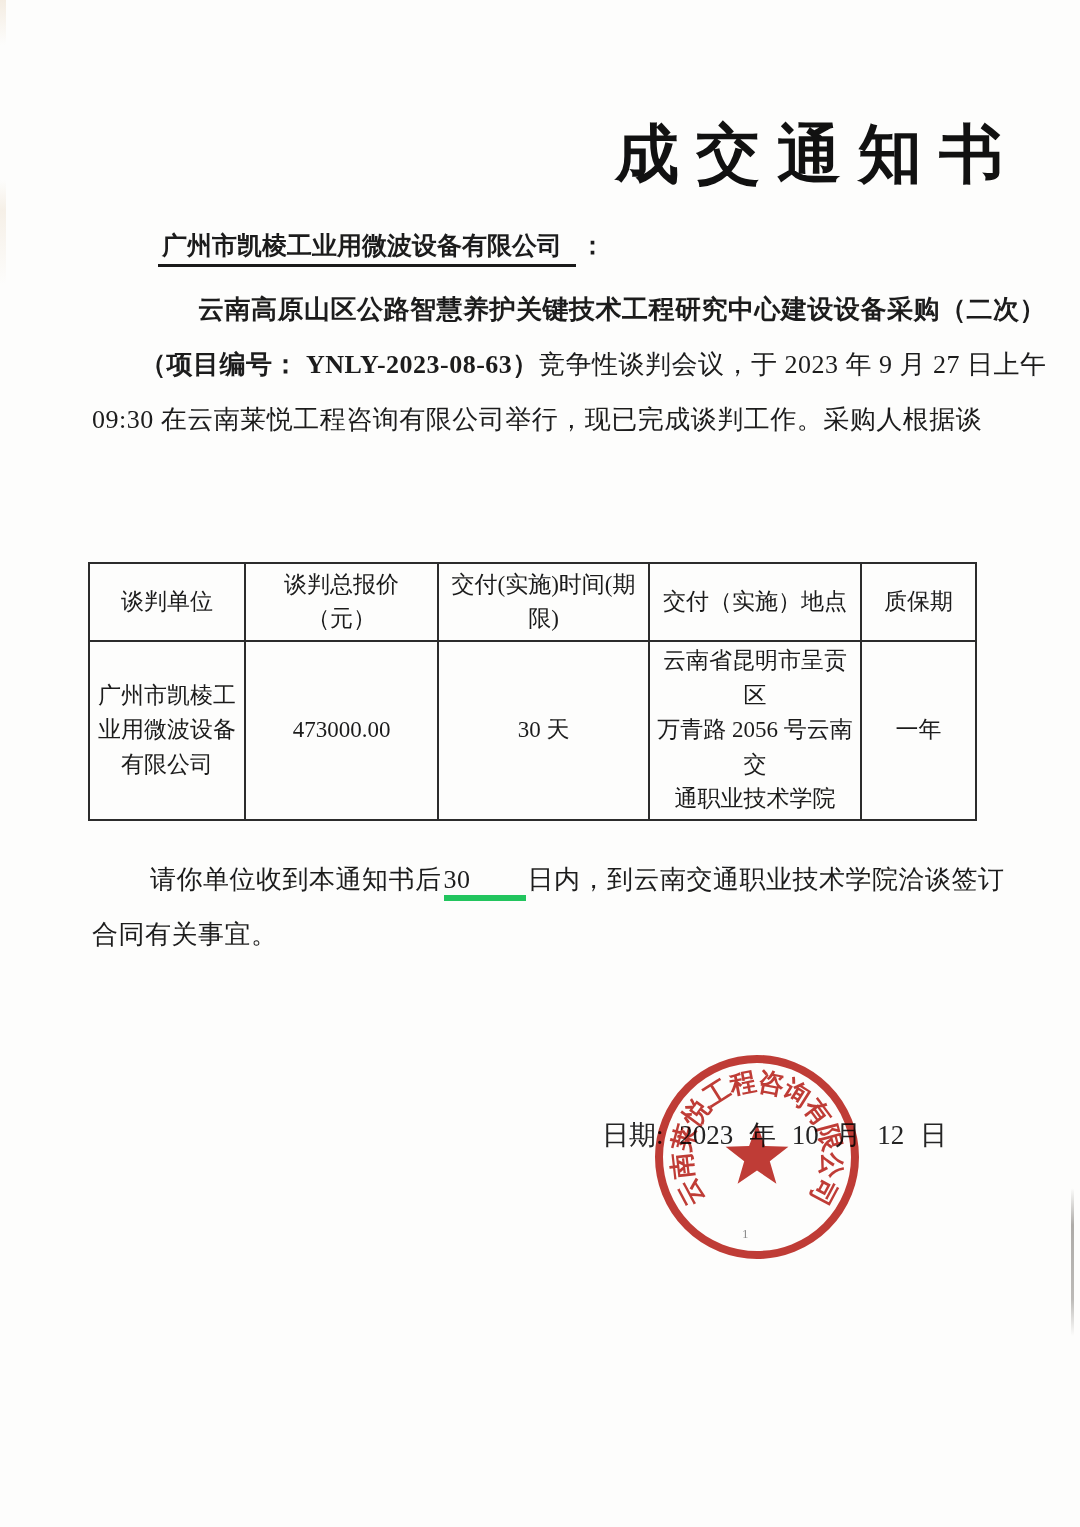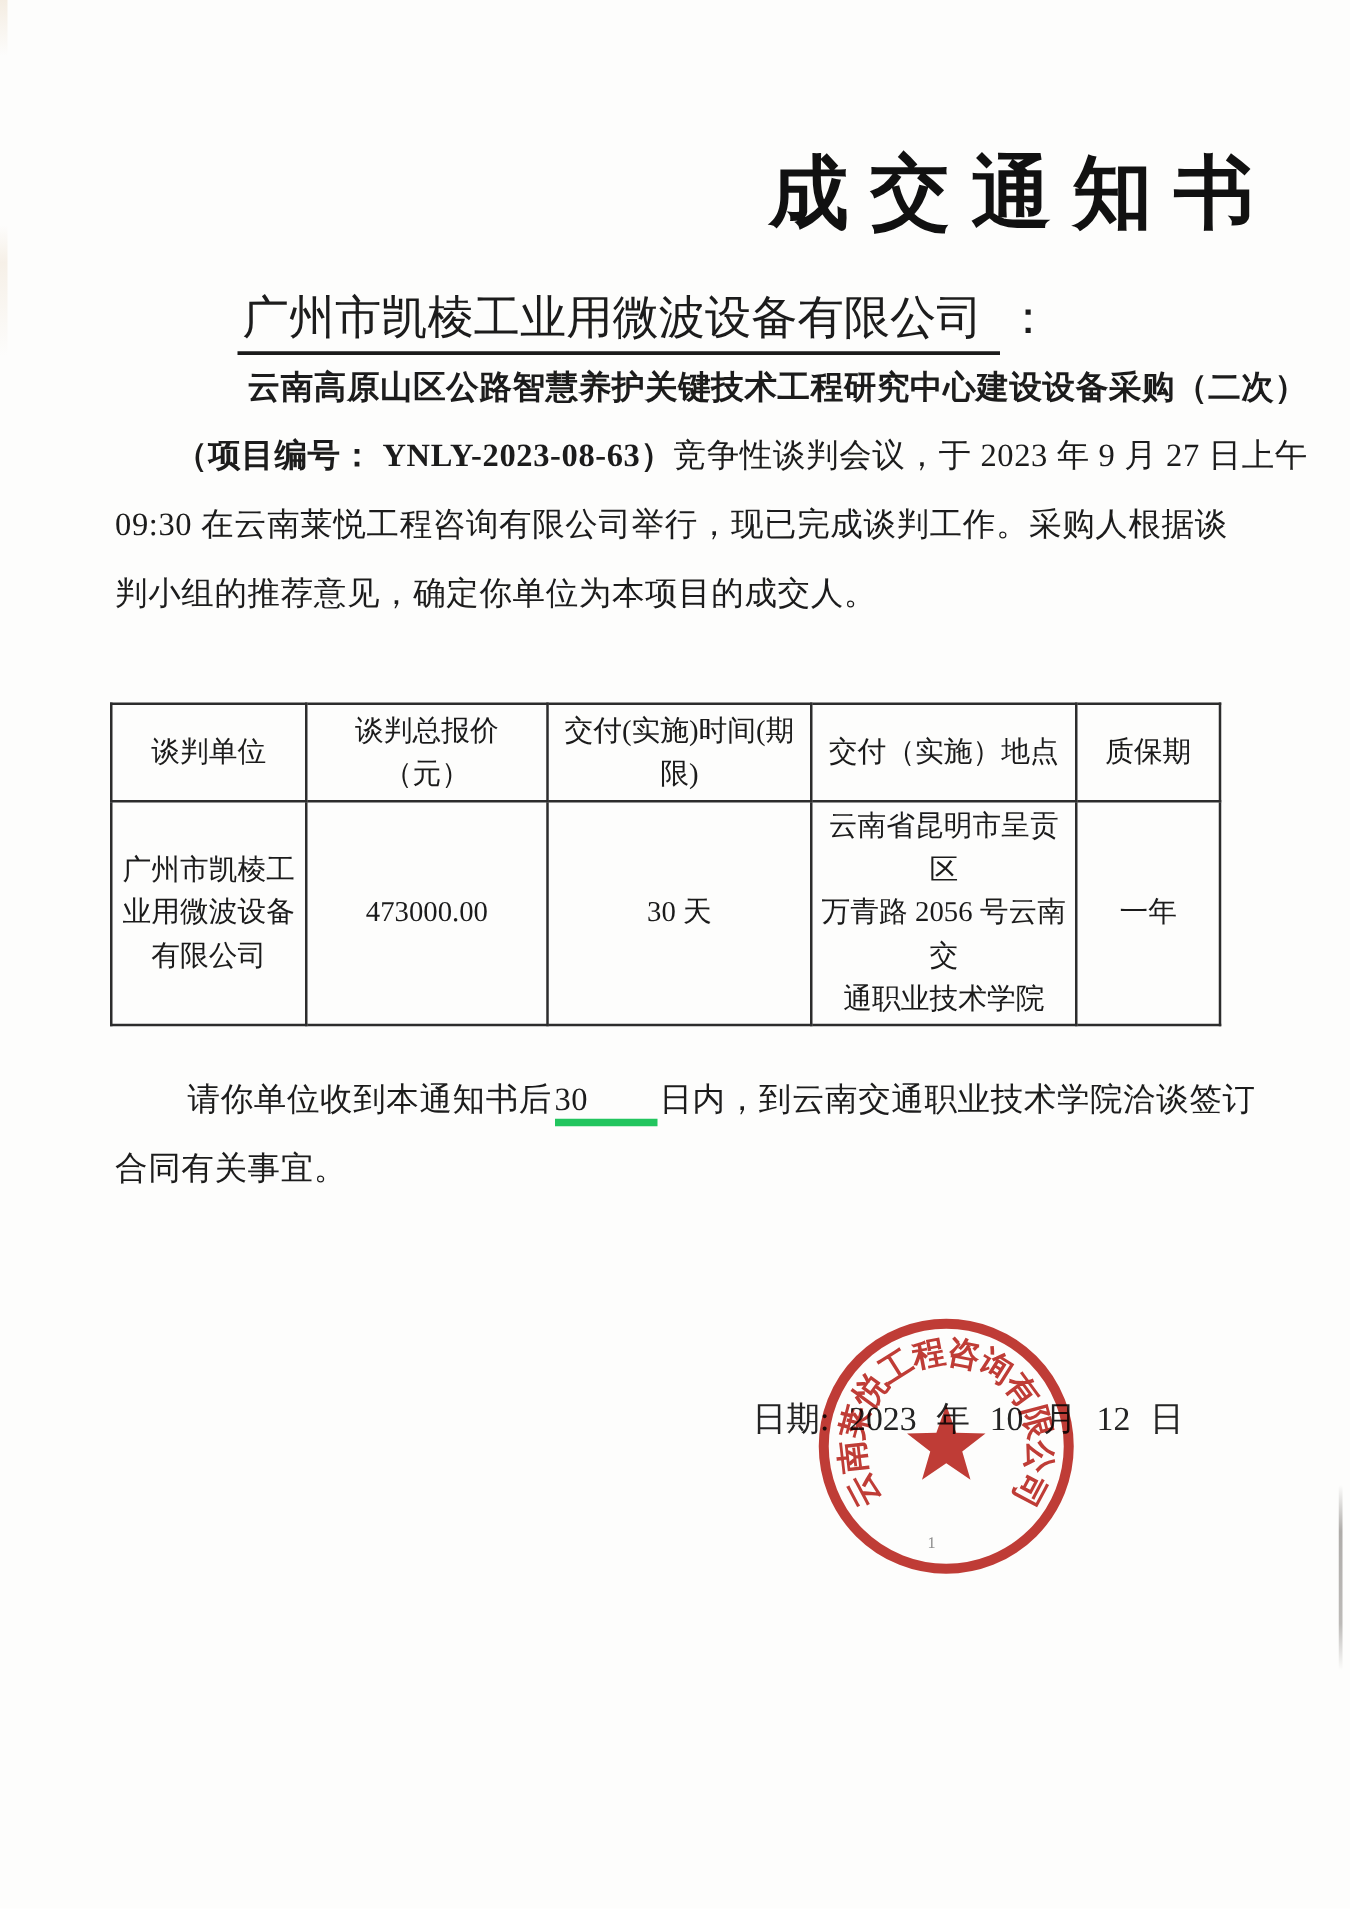--- a/index.html
+++ b/index.html
@@ -16,21 +16,21 @@
     position:absolute;top:118px;left:0;width:1020px;
     text-align:right;
     font-size:64px;font-weight:bold;
     letter-spacing:17px;
     color:#111;
     line-height:1.15;
   }
   
   .addressee{
     position:absolute;left:158px;top:229px;
-    font-size:37px;font-weight:normal;white-space:nowrap;margin-left:32px;
+    font-size:25px;font-weight:bold;white-space:nowrap;
   }
   .addressee .uline{
     display:inline-block;
     border-bottom:3px solid #1a1a1a;
     padding:0 14px 2px 4px;
   }
   .addressee .colon{margin-left:4px;}
   
   .para{
     position:absolute;left:92px;width:960px;
@@ -109,21 +109,20 @@
   <div class="doc-title">成交通知书</div>
 
   <div class="addressee">
     <span class="uline">广州市凯棱工业用微波设备有限公司</span><span class="colon">：</span>
   </div>
 
   <div class="para p1">
     <div class="bold indent">云南高原山区公路智慧养护关键技术工程研究中心建设设备采购（二次）</div>
     <div><span class="bold">（项目编号： YNLY-2023-08-63）</span><span>竞争性谈判会议，于 2023 年 9 月 27 日上午</span></div>
     <div>09:30 在云南莱悦工程咨询有限公司举行，现已完成谈判工作。采购人根据谈</div>
-    <div>判小组的推荐意见，确定你单位为本项目的成交人。</div>
   </div>
 
   <table class="award-table">
     <colgroup>
       <col style="width:156px">
         <col style="width:193px">
         <col style="width:211px">
         <col style="width:212px">
         <col style="width:115px">
     </colgroup>

